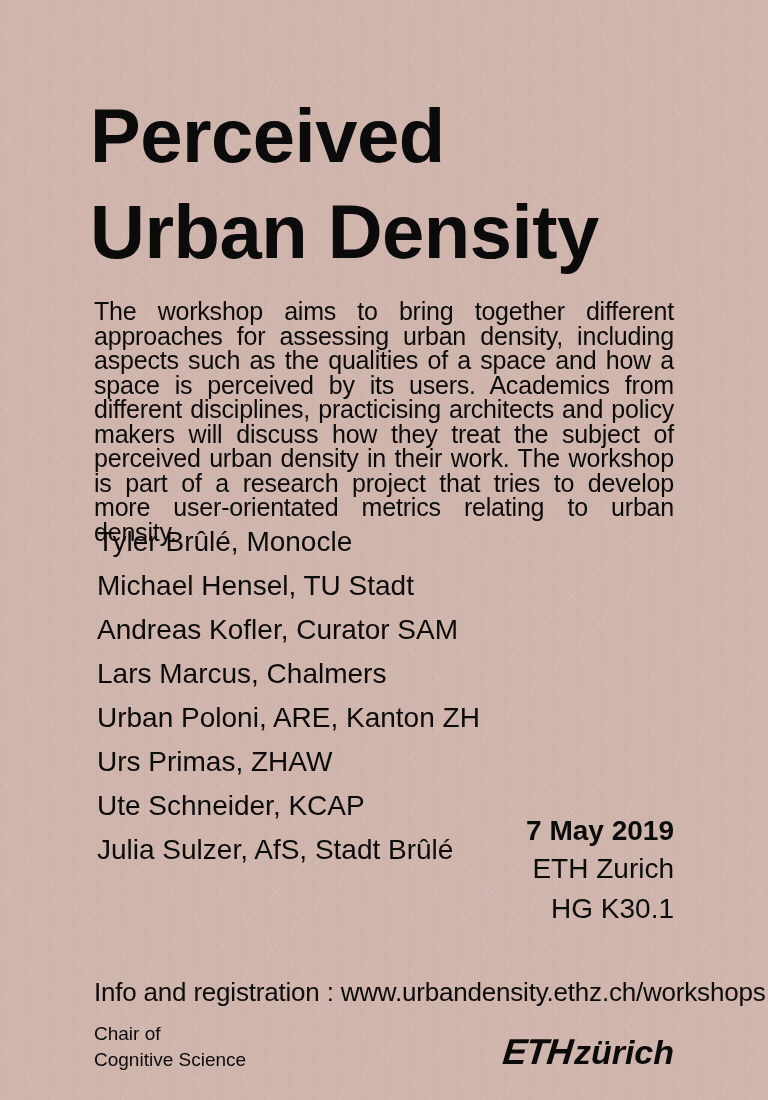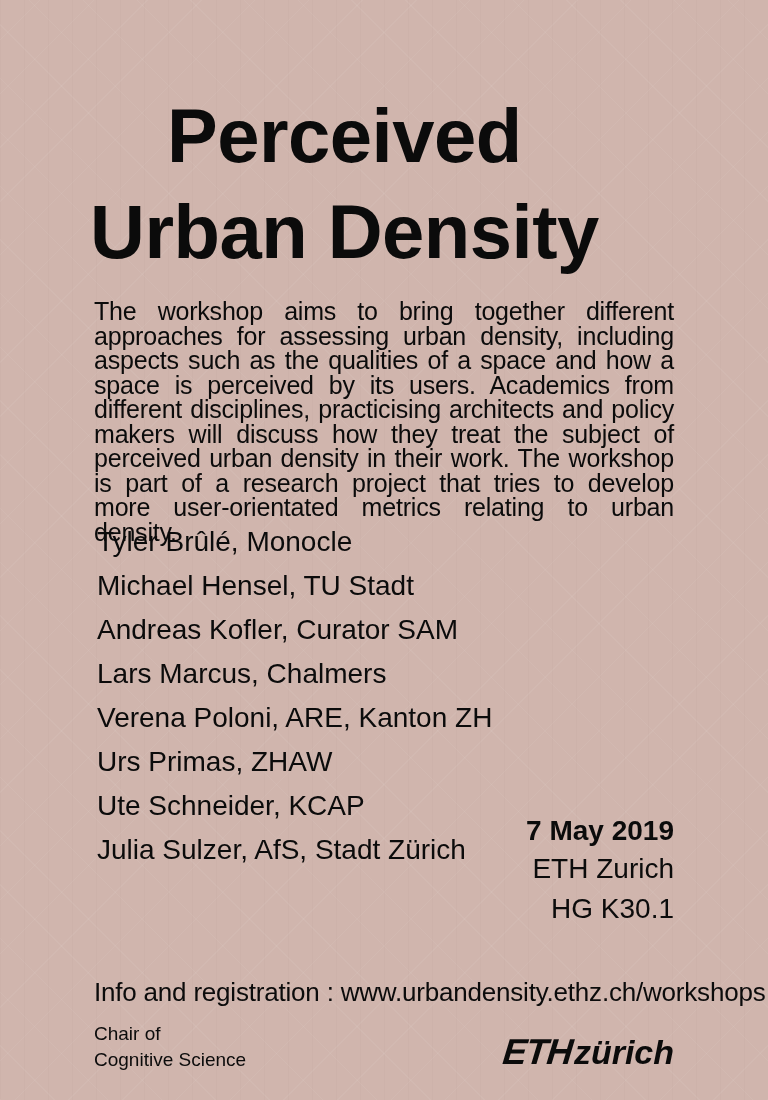--- a/index.html
+++ b/index.html
@@ -15,21 +15,21 @@
     background-image:
       repeating-linear-gradient(45deg, rgba(255,255,255,0.05) 0 1px, transparent 1px 38px),
       repeating-linear-gradient(-45deg, rgba(255,255,255,0.05) 0 1px, transparent 1px 38px),
       repeating-linear-gradient(90deg, rgba(0,0,0,0.015) 0 1px, transparent 1px 24px);
   }
   .title {
     position: absolute; left: 90px; top: 88px;
     font-size: 76px; font-weight: bold; line-height: 96px;
     letter-spacing: -0.5px; margin: 0;
   }
-  .title span { display: block; text-align: center; }
+  .title span { display: block; }
   .intro {
     position: absolute; left: 94px; top: 299px; width: 580px;
     font-size: 25px; line-height: 24.5px; text-align: justify;
     letter-spacing: -0.2px; margin: 0;
   }
   .speakers {
     position: absolute; left: 92px; top: 515px;
     list-style: none; margin: 5px; padding: 0;
     font-size: 28px; line-height: 44px;
   }
@@ -67,24 +67,24 @@
   <span>Urban Density</span>
 </h1>
 
 <p class="intro">The workshop aims to bring together different approaches for assessing urban density, including aspects such as the qualities of a space and how a space is perceived by its users. Academics from different disciplines, practicising architects and policy makers will discuss how they treat the subject of perceived urban density in their work. The workshop is part of a research project that tries to develop more user-orientated metrics relating to urban density.</p>
 
 <ul class="speakers">
   <li>Tyler Brûlé, Monocle</li>
   <li>Michael Hensel, TU Stadt</li>
   <li>Andreas Kofler, Curator SAM</li>
   <li>Lars Marcus, Chalmers</li>
-  <li>Verena Poloni, ARE, Kanton ZH</li>
+  <li>Urban Poloni, ARE, Kanton ZH</li>
   <li>Urs Primas, ZHAW</li>
   <li>Ute Schneider, KCAP</li>
-  <li>Julia Sulzer, AfS, Stadt Zürich</li>
+  <li>Julia Sulzer, AfS, Stadt Brûlé</li>
 </ul>
 
 <div class="event">
   <div class="date">7 May 2019</div>
   <div class="venue">ETH Zurich</div>
   <div class="room">HG K30.1</div>
 </div>
 
 <div class="info">
   <span>Info and registration : </span><span>www.urbandensity.ethz.ch/workshops</span>

